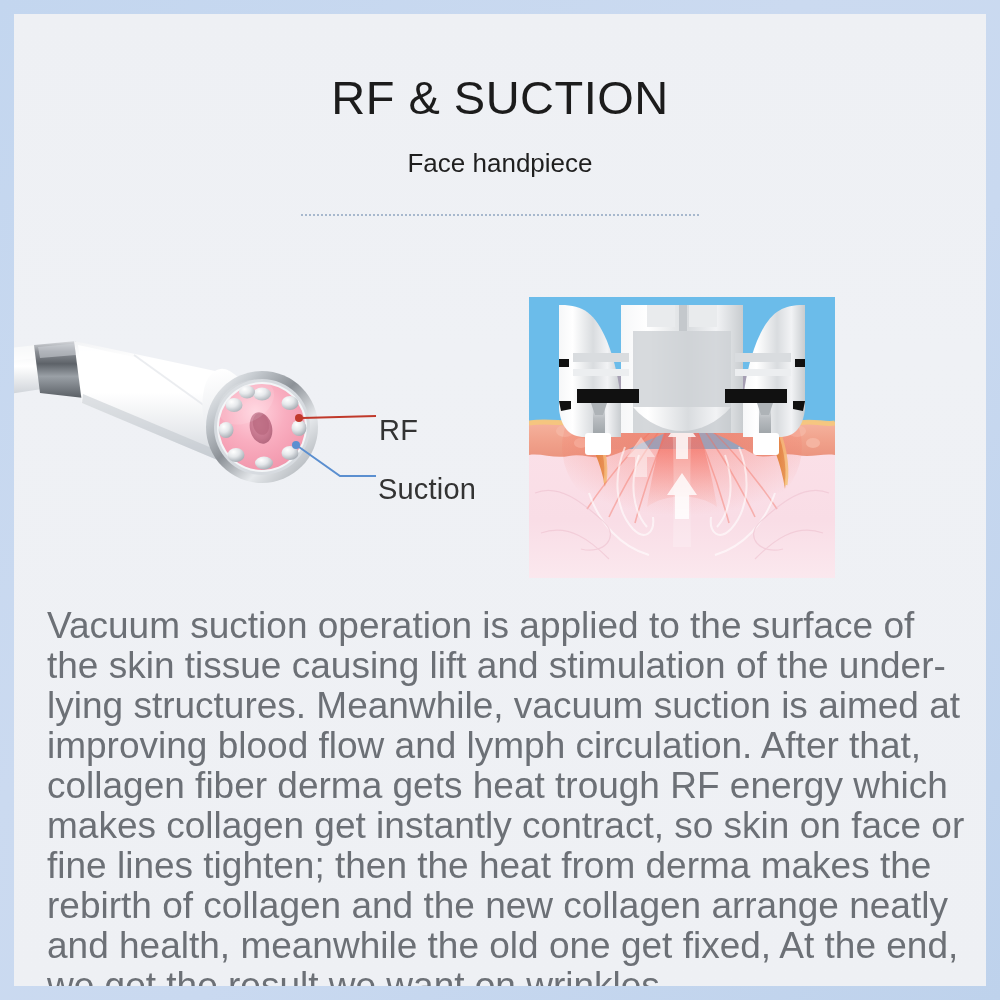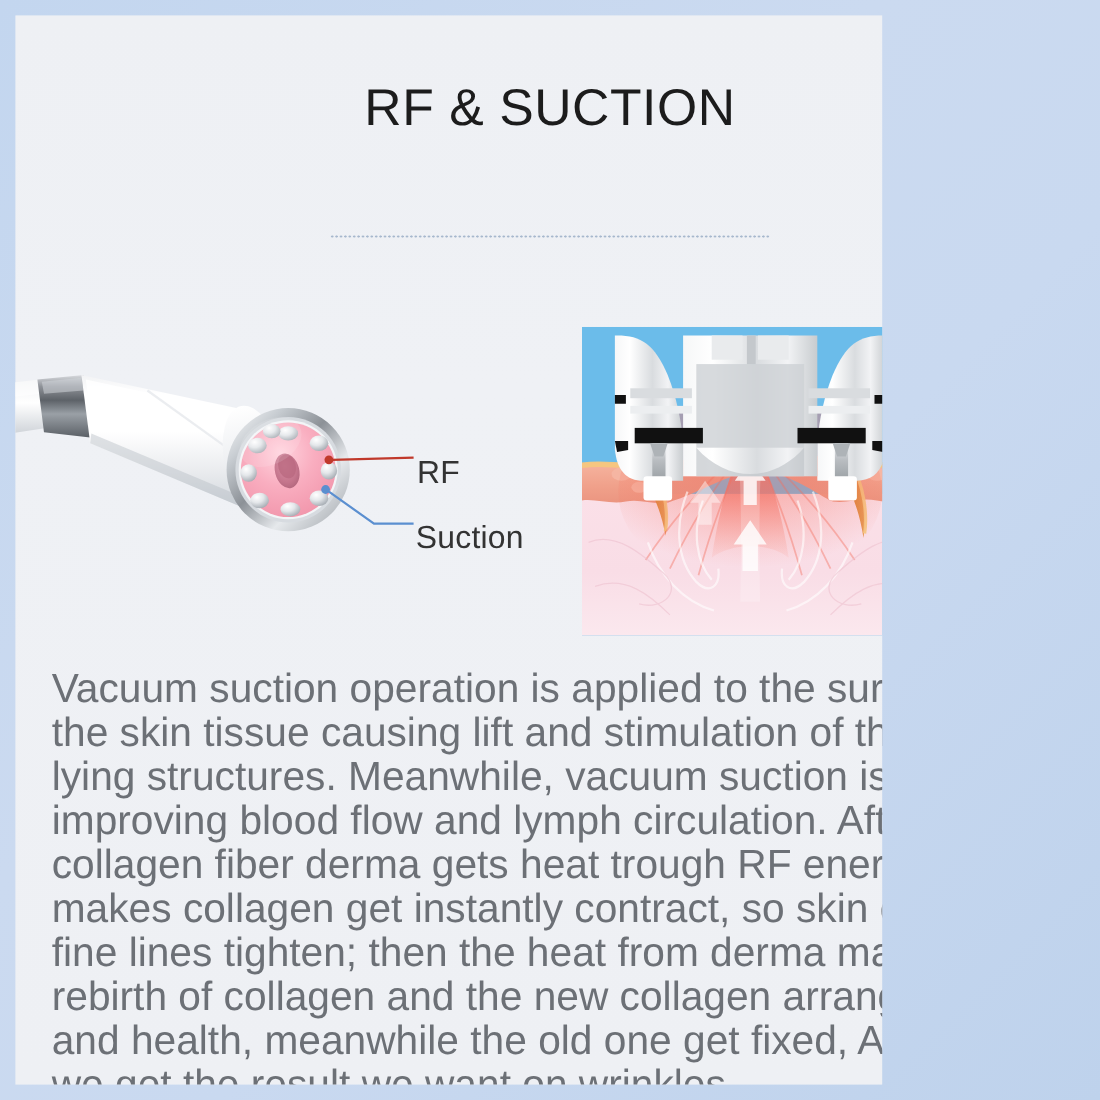--- a/index.html
+++ b/index.html
@@ -3,21 +3,21 @@
 <meta charset="utf-8">
 <style>
   html,body{margin:0;padding:0;}
   body{
     width:1000px;height:1000px;overflow:hidden;
     font-family:"Liberation Sans", sans-serif;
     background:linear-gradient(135deg,#c3d6ef 0%,#cbdaf0 40%,#c9d9f0 60%,#bed2ec 100%);
   }
   .frame{position:absolute;left:0;top:0;width:1000px;height:1000px;}
   .page{
-    position:absolute;left:14px;top:14px;width:788px;height:972px;
+    position:absolute;left:14px;top:14px;width:972px;height:972px;
     background:linear-gradient(180deg,#eef0f4 0%,#eff1f5 35%,#eef0f4 100%);
     overflow:hidden;
   }
   
   .title{
     position:absolute;left:0;top:60px;width:972px;text-align:center;
     font-size:47px;letter-spacing:.5px;color:#1c1c1c;font-weight:400;
     line-height:1;
   }
   .subtitle{
@@ -43,20 +43,21 @@
     font-size:37px;line-height:40px;color:#6c7076;font-weight:400;
   }
 </style>
 </head>
 <body>
 
 <div class="frame">
   <div class="page">
 
     <div class="title">RF &amp; SUCTION</div>
+    <div class="subtitle">Face handpiece</div>
     <div class="divider"></div>
 
     <div class="wand-wrap">
       <svg width="360" height="230" viewBox="0 0 360 230">
         <defs>
           <linearGradient id="gBody" x1="0" y1="0" x2="0" y2="1">
             <stop offset="0%" stop-color="#f2f3f5"></stop>
             <stop offset="14%" stop-color="#ffffff"></stop>
             <stop offset="42%" stop-color="#ffffff"></stop>
             <stop offset="72%" stop-color="#e9ebee"></stop>

